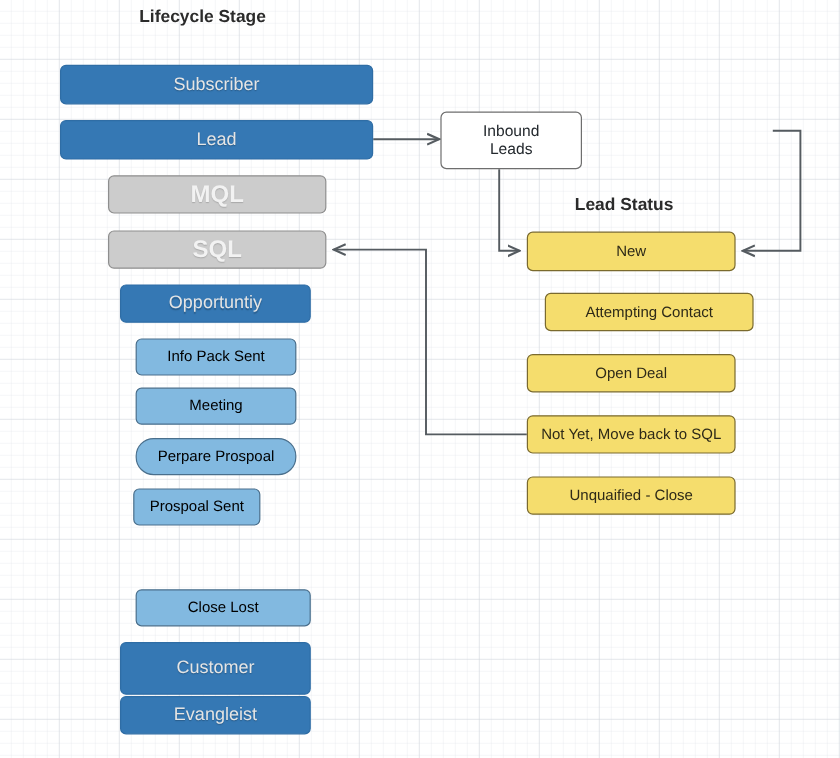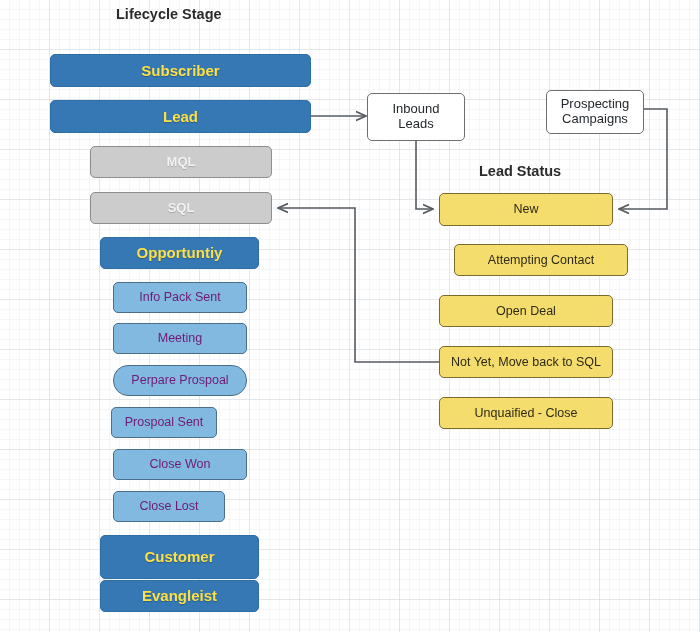--- a/index.html
+++ b/index.html
@@ -35,37 +35,37 @@
     align-items: center;
     justify-content: center;
     text-align: center;
     line-height: 1.15;
     border-radius: 5px;
     white-space: pre-line;
   }
   .node.dark {
     background: #3578b4;
     border: 1px solid #2f6da5;
-    color: #fde047;
-    font-weight: bold;
+    color: #e5e5e5;
+    font-weight: normal;
     font-size: 15px;
     text-shadow: 0 1px 1px rgba(0,0,0,0.25);
   }
   .node.gray {
     background: #cccccc;
     border: 1px solid #8e8e8e;
     color: #f2f2f2;
     font-weight: bold;
-    font-size: 13px;
+    font-size: 20px;
     text-shadow: 0 1px 1px rgba(0,0,0,0.18);
   }
   .node.light {
     background: #82b9e0;
     border: 1px solid #4a6f8c;
-    color: #701a75;
+    color: #000000;
     font-size: 12.5px;
   }
   .node.plain {
     background: #ffffff;
     border: 1px solid #6e6e6e;
     color: #24292e;
     font-size: 13px;
   }
   .node.yellow {
     background: #f5dd6d;
@@ -122,28 +122,25 @@
 
   <div class="node dark" style="left:50px; top:54px; width:261px; height:33px;">Subscriber</div>
   <div class="node dark" style="left:50px; top:100px; width:261px; height:33px;">Lead</div>
   <div class="node gray" style="left:90px; top:146px; width:182px; height:32px;">MQL</div>
   <div class="node gray" style="left:90px; top:192px; width:182px; height:32px;">SQL</div>
   <div class="node dark" style="left:100px; top:237px; width:159px; height:32px;">Opportuntiy</div>
   <div class="node light" style="left:113px; top:282px; width:134px; height:31px;">Info Pack Sent</div>
   <div class="node light" style="left:113px; top:323px; width:134px; height:31px;text-align:center;">Meeting</div>
   <div class="node light" style="left:113px; top:365px; width:134px; height:31px;border-radius:15px;">Perpare Prospoal</div>
   <div class="node light" style="left:111px; top:407px; width:106px; height:31px;">Prospoal Sent</div>
-  <div class="node light" style="left:113px; top:449px; width:134px; height:31px;">Close Won</div>
-  <div class="node light" style="left:113px; top:491px; width:112px; height:31px;">Close Lost</div>
+  <div class="node light" style="left:113px; top:491px; width:146px; height:31px;">Close Lost</div>
   <div class="node dark" style="left:100px; top:535px; width:159px; height:44px;">Customer</div>
   <div class="node dark" style="left:100px; top:580px; width:159px; height:32px;">Evangleist</div>
 
-  <div class="node plain" style="left:367px; top:93px; width:98px; height:48px;">Inbound
+  <div class="node plain" style="left:367px; top:93px; width:118px; height:48px;">Inbound
 Leads</div>
-  <div class="node plain" style="left:546px; top:90px; width:98px; height:44px;">Prospecting
-Campaigns</div>
 
   <div class="node yellow" style="left:439px; top:193px; width:174px; height:33px;">New</div>
   <div class="node yellow" style="left:439px; top:244px; width:174px; height:32px;margin-left:15px;">Attempting Contact</div>
   <div class="node yellow" style="left:439px; top:295px; width:174px; height:32px;">Open Deal</div>
   <div class="node yellow" style="left:439px; top:346px; width:174px; height:32px;">Not Yet, Move back to SQL</div>
   <div class="node yellow" style="left:439px; top:397px; width:174px; height:32px;">Unquaified - Close</div>
 </div>
 
 </body></html>

